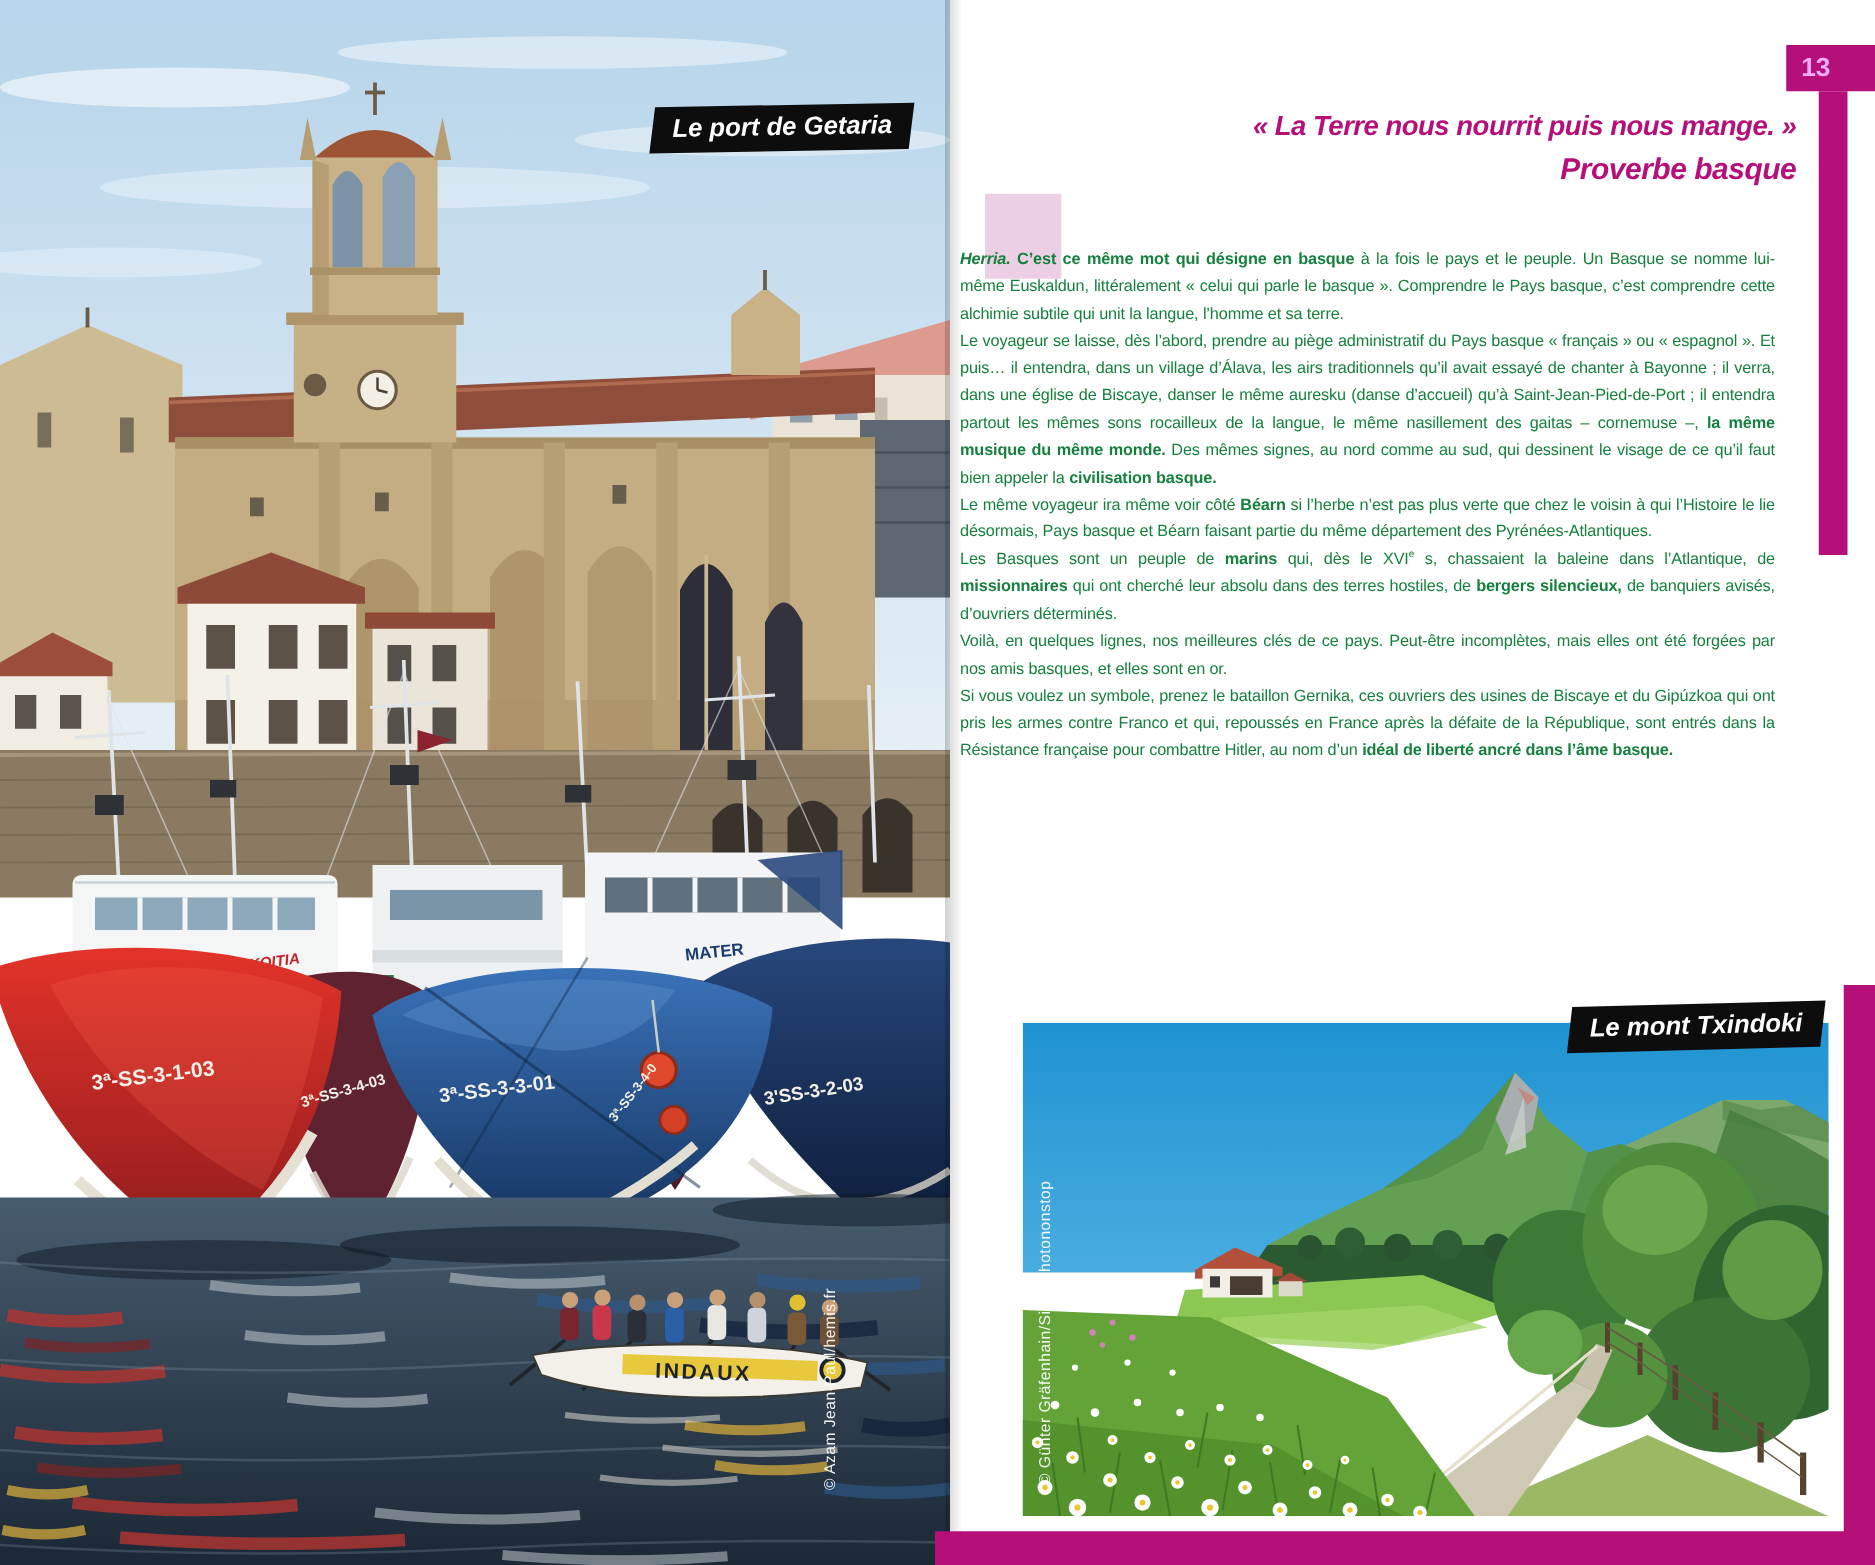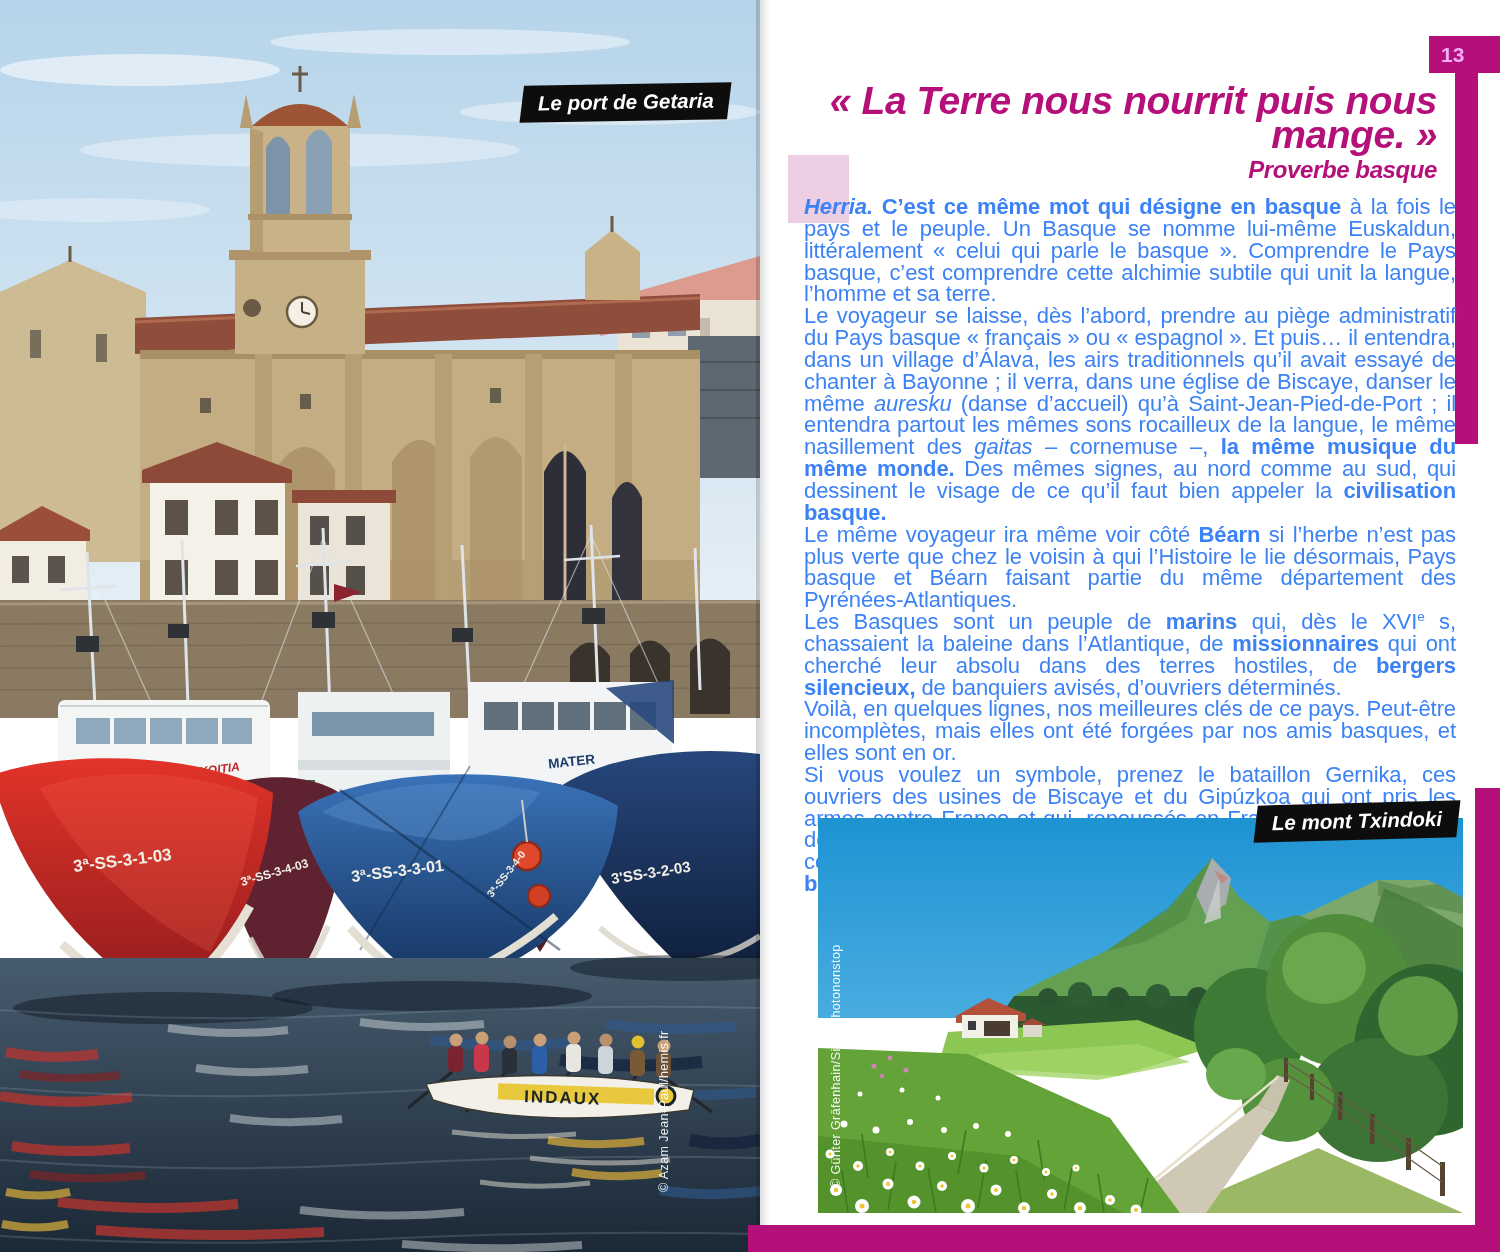--- a/index.html
+++ b/index.html
@@ -24,32 +24,32 @@
     background:linear-gradient(90deg, rgba(0,0,0,.18), rgba(0,0,0,0)); pointer-events:none; }
 
   .page-tab-box { position:absolute; left:1429px; top:36px; width:87px; height:37px;
     color:#f0abfc; font-weight:bold; font-size:21px; line-height:37px; padding-left:12px; }
   .page-tab-strip { position:absolute; left:1455px; top:73px; width:23px; height:371px; }
   .edge-strip-bottom { position:absolute; left:1475px; top:788px; width:25px; height:464px; }
   .bottom-band { position:absolute; left:748px; top:1225px; width:752px; height:27px; }
 
   .quote-block { position:absolute; left:790px; top:84px; width:647px; text-align:right;
     font-style:italic; font-weight:600; letter-spacing:-0.4px; }
-  .quote-line { font-size:39px; line-height:34px; }
+  .quote-line { font-size:22px; line-height:34px; }
   .quote-attrib { font-size:24px; line-height:26px; margin-top:5px; }
 
   .pink-square { position:absolute; left:788px; top:155px; width:61px; height:68px;
     background:#eccfe4; }
 
-  .article { position:absolute; left:804px; top:196px; width:652px;
-    font-size:22px; line-height:21.85px; color:#3b82f6; letter-spacing:-0.1px; }
+  .article { position:absolute; left:768px; top:196px; width:652px;
+    font-size:13px; line-height:21.85px; color:#15803d; letter-spacing:-0.1px; }
   .article p { text-align:justify; margin:0; }
   .run-b  { font-weight:bold; }
   .run-bi { font-weight:bold; font-style:italic; }
-  .run-i  { font-style:italic; }
+  .run-i  { }
   .article sup { font-size:0.62em; line-height:0; }
 
   .photo-bottom { position:absolute; left:818px; top:818px; width:645px; height:395px; overflow:hidden; }
   .photo-bottom svg { display:block; }
 
   .svg-credit { fill:#ffffff; opacity:.92; font-size:12.5px; letter-spacing:.4px;
     font-family:"Liberation Sans","DejaVu Sans",sans-serif; }
   .boat-num { fill:#f2efe6; font-weight:bold; font-family:"Liberation Sans","DejaVu Sans",sans-serif; }
 </style>
 </head>

